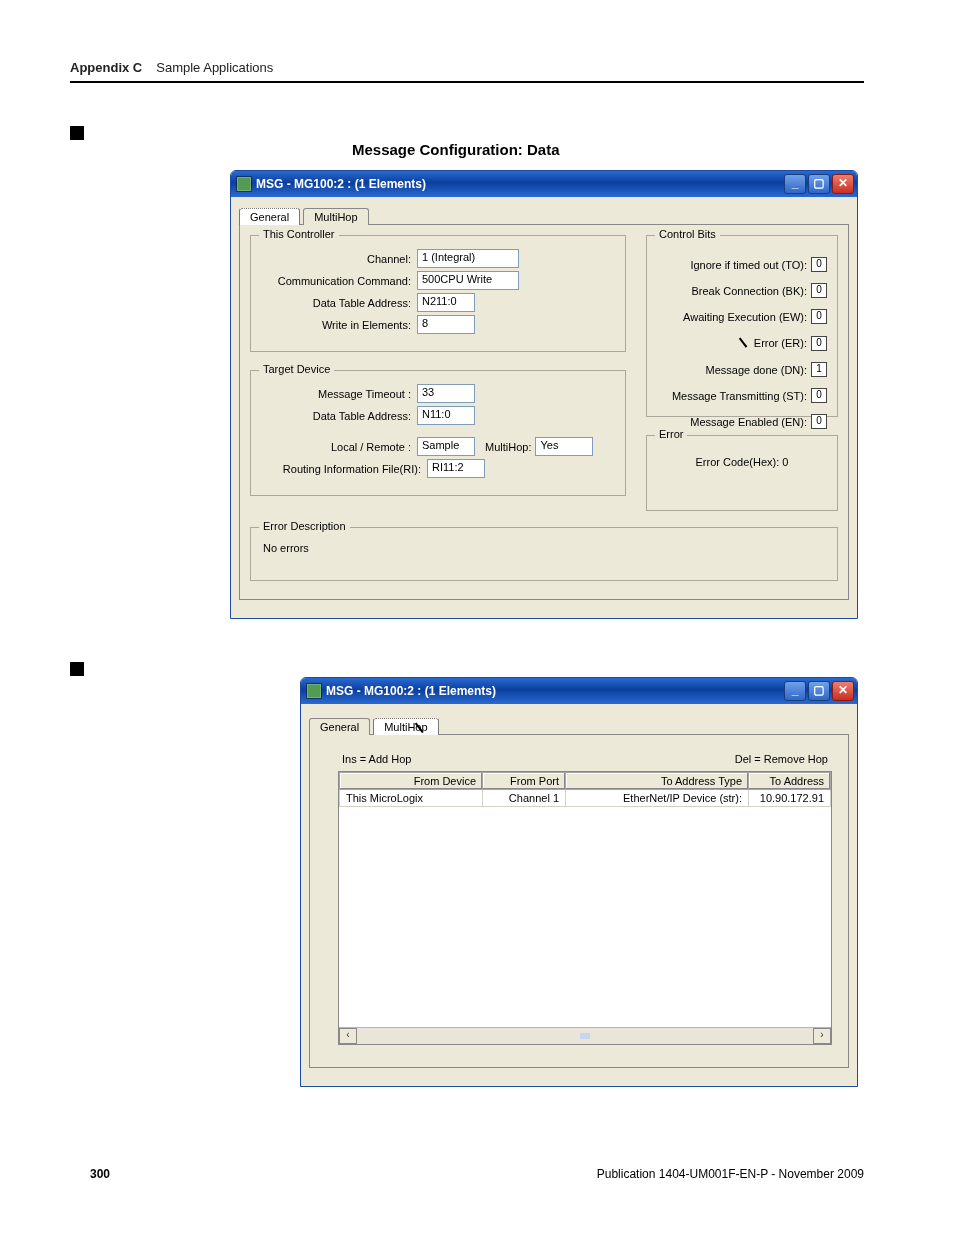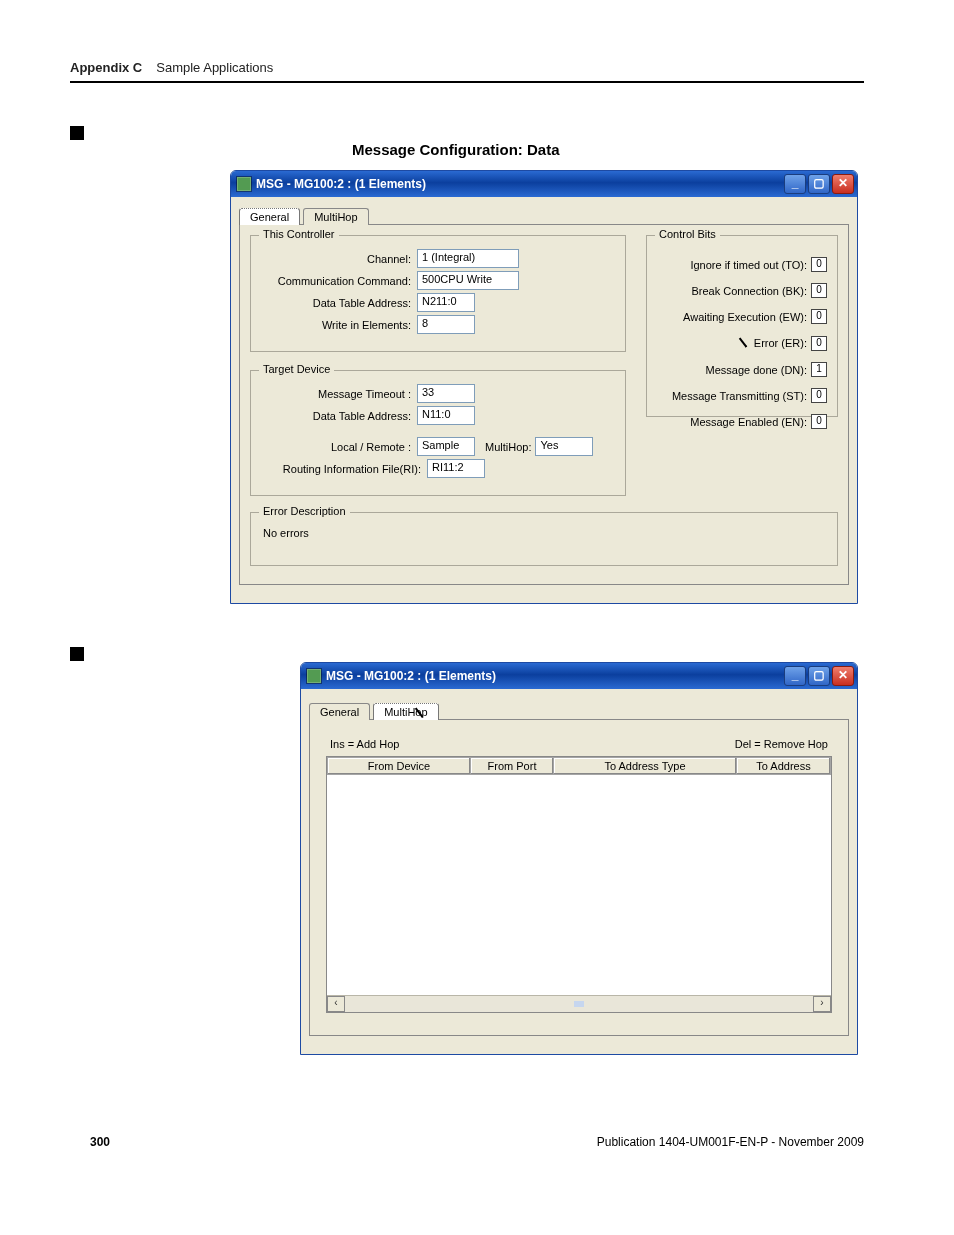--- a/index.html
+++ b/index.html
@@ -80,21 +80,21 @@
   .cb-line { display:flex; justify-content:flex-end; align-items:center; margin:11px 0; gap:4px; font-size:11px;}
   .cb-box {
     width:14px; height:13px; border:1px solid #444; background:#fff;
     text-align:center; font-size:10px; line-height:12px;
   }
   .hint { font-size:11px; }
   .tbl {
     width:100%; border-collapse:collapse; font-size:11px; background:#fff;
   }
   .tbl th {
-    background:#ece9d8; border:1px solid #a5a5a5; font-weight:normal; padding:2px 6px; text-align:center;
+    background:#ece9d8; border:1px solid #a5a5a5; font-weight:normal; padding:2px 6px; text-align:right;
     box-shadow:inset -1px -1px 0 #888, inset 1px 1px 0 #fff;
   }
   .tbl td { border:1px solid #d4d0c8; padding:2px 6px; text-align:right; }
   .tbl td.l { text-align:left; }
   .tblwrap { border:1px solid #888; background:#fff; }
   .scrollbar {
     height:16px; background:#e9e6d9; border-top:1px solid #b9b6a8;
     display:flex; justify-content:space-between; align-items:center; margin-top:220px;
   }
   .sbt {
@@ -217,20 +217,24 @@
               <div class="cb-line">
                   <span>Message Transmitting (ST):</span>
                   <span class="cb-box">0</span>
                 </div>
               <div class="cb-line">
                   <span>Message Enabled (EN):</span>
                   <span class="cb-box">0</span>
                 </div>
             </div>
 
+            <div class="groupbox" style="height:50px">
+              <span class="gb-title">Error</span>
+              <div style="text-align:center; margin-top:10px;">Error Code(Hex): 0</div>
+            </div>
           </div>
         </div>
 
         <div class="groupbox" style="margin-top:8px;">
           <span class="gb-title">Error Description</span>
           <div style="padding:4px 2px 12px 2px;">No errors</div>
         </div>
       </div>
     </div>
   </div>
@@ -247,34 +251,40 @@
         <span class="tbtn">▢</span>
         <span class="tbtn close">✕</span>
       </div>
     </div>
     <div class="client">
       <div class="tabbar">
         <span class="tab">General</span>
         <span class="tab sel dash">MultiHop</span>
         <span class="cursor" style="position:relative; left:-28px; top:6px;"></span>
       </div>
-      <div class="tabpanel" style="background:#ece9d8; padding:18px 16px 22px 16px;">
+      <div class="tabpanel" style="background:#ece9d8; padding:18px 16px 22px 28px;">
         <div style="display:flex; justify-content:space-between; margin:0 4px 6px 4px;">
           <span class="hint">Ins = Add Hop</span>
           <span class="hint">Del = Remove Hop</span>
         </div>
         <div class="tblwrap">
           <table class="tbl">
             <tbody>
                 <tr>
               <th style="width:130px">From Device</th>
               <th style="width:70px">From Port</th>
               <th style="width:170px">To Address Type</th>
               <th>To Address</th>
             </tr>
+            <tr>
+              <td class="l">This MicroLogix</td>
+              <td>Channel 1</td>
+              <td>EtherNet/IP Device (str):</td>
+              <td>10.90.172.91</td>
+            </tr>
           </tbody>
             </table>
           <div class="scrollbar">
             <span class="sbt">‹</span>
             <span class="sthumb"></span>
             <span class="sbt">›</span>
           </div>
         </div>
       </div>
     </div>

